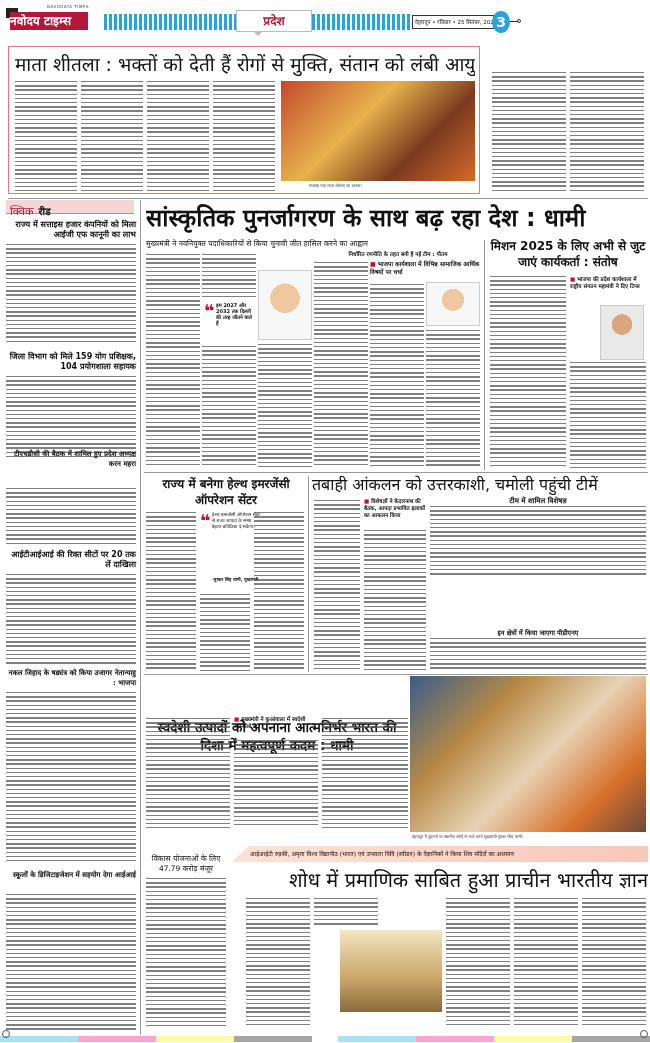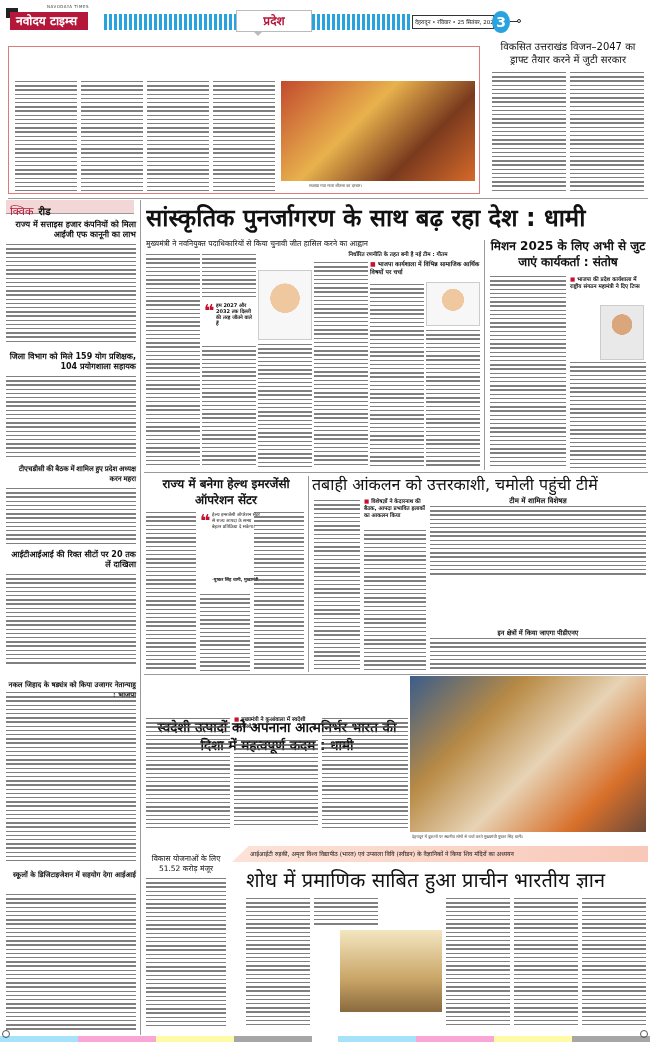--- a/index.html
+++ b/index.html
@@ -1,20 +1,20 @@
 <!DOCTYPE html>
 <html><head>
 <meta charset="utf-8">
 <style>
   * { box-sizing: border-box; margin: 0; padding: 0; }
   body { width: 650px; height: 1043px; background: #fff; font-family: "DejaVu Sans", sans-serif; color: #111; position: relative; overflow: hidden; }
   .abs { position: absolute; }
   .masthead { left: 0; top: 0; width: 650px; height: 36px; }
   .brand-tag { left: 47px; top: 4px; font-size: 4px; letter-spacing: 0.5px; color: #444; }
-  .brand { left: 10px; top: 12px; width: 78px; height: 18px; background: #b5173a; color: #fff; font-weight: bold; font-size: 12px; line-height: 18px; padding-left: 6px; }
+  .brand { left: 10px; top: 12px; width: 78px; height: 18px; background: #b5173a; color: #fff; font-weight: bold; font-size: 12px; line-height: 18px; }
   .brand-corner { left: 6px; top: 8px; width: 12px; height: 10px; background: #222; }
   .stripes { top: 14px; height: 16px; background: repeating-linear-gradient(90deg, #29a3e0 0 3px, #fff 3px 5px); }
   .section-box { left: 236px; top: 10px; width: 76px; height: 22px; border: 1px solid #bbb; background: #fff; text-align: center; font-size: 12px; font-weight: bold; color: #b5173a; line-height: 20px; }
   .section-arrow { left: 253px; top: 31px; width: 0; height: 0; border-left: 5px solid transparent; border-right: 5px solid transparent; border-top: 5px solid #bbb; }
   .dateline { left: 412px; top: 15px; width: 82px; height: 14px; border: 1px solid #333; background: #fff; font-size: 5.5px; line-height: 12px; padding-left: 2px; white-space: nowrap; }
   .pageno { left: 492px; top: 11px; width: 18px; height: 22px; background: #29a3e0; border-radius: 50%; color: #fff; font-size: 14px; text-align: center; line-height: 22px; font-weight: bold; }
   .pageno-line { left: 510px; top: 21px; width: 8px; height: 1px; background: #333; }
   .pageno-dot { left: 517px; top: 19px; width: 4px; height: 4px; border: 1px solid #333; border-radius: 50%; }
   .story-box { border: 1px solid #e07a7a; }
   .hl { font-family: "DejaVu Sans", sans-serif; color: #111; white-space: nowrap; overflow: hidden; }
@@ -48,55 +48,55 @@
   <div class="abs stripes" style="left:312px;width:100px;"></div>
   <div class="abs section-box">प्रदेश</div>
   <div class="abs section-arrow"></div>
   <div class="abs dateline">देहरादून • रविवार • 25 सितंबर, 2025</div>
   <div class="abs pageno">3</div>
   <div class="abs pageno-line"></div>
   <div class="abs pageno-dot"></div>
 </div>
 
 <div class="abs story-box" style="left:8px;top:46px;width:472px;height:148px;">
+  <div class="abs hl" style="left:6px;top:4px;width:460px;font-size:19px;line-height:26px;">माता शीतला : भक्तों को देती हैं रोगों से मुक्ति, संतान को लंबी आयु</div>
   <div class="abs body-text filler" style="left:6px;top:34px;width:62px;height:110px;"></div>
   <div class="abs body-text filler" style="left:72px;top:34px;width:62px;height:110px;"></div>
   <div class="abs body-text filler" style="left:138px;top:34px;width:62px;height:110px;"></div>
   <div class="abs body-text filler" style="left:204px;top:34px;width:62px;height:110px;"></div>
   <div class="abs img" style="left:272px;top:34px;width:194px;height:100px;"></div>
   <div class="abs caption" style="left:300px;top:136px;width:160px;">सजाया गया माता शीतला का दरबार।</div>
 </div>
 
 <div class="abs" style="left:490px;top:40px;width:156px;height:155px;">
-  <div class="abs" style="left:0;top:0;width:156px;font-size:10px;line-height:13px;text-align:center;">विकसित उत्तराखंड विजन–2047 का ड्राफ्ट तैयार करने में जुटी सरकार</div>
   <div class="abs body-text filler" style="left:2px;top:32px;width:74px;height:120px;"></div>
   <div class="abs body-text filler" style="left:80px;top:32px;width:74px;height:120px;"></div>
 </div>
 
 <div class="abs rule-h" style="left:8px;top:198px;width:640px;"></div>
 
 <div class="abs" style="left:4px;top:200px;width:134px;height:835px;">
   <div class="abs" style="left:2px;top:0;width:128px;height:14px;background:#f3d7d7;border-bottom:1px solid #999;">
     <span class="quickread-title" style="margin-left:4px;">क्विक</span>
     <span style="font-size:10px;font-weight:bold;">रीड</span>
   </div>
 
   <div class="abs sub-hl" style="left:2px;top:20px;width:130px;">राज्य में सत्ताइस हजार कंपनियों को मिला आईजी एफ कानूनी का लाभ</div>
   <div class="abs body-text filler" style="left:2px;top:44px;width:130px;height:100px;"></div>
 
   <div class="abs sub-hl" style="left:2px;top:152px;width:130px;">जिला विभाग को मिले 159 योग प्रशिक्षक, 104 प्रयोगशाला सहायक</div>
   <div class="abs body-text filler" style="left:2px;top:176px;width:130px;height:82px;"></div>
 
-  <div class="abs sub-hl" style="left:2px;top:264px;width:130px;font-size:7px;font-family:Liberation Serif, serif;">टीएचडीसी की बैठक में शामिल हुए प्रदेश अध्यक्ष करन महरा</div>
+  <div class="abs sub-hl" style="left:2px;top:249px;width:130px;font-size:7px;">टीएचडीसी की बैठक में शामिल हुए प्रदेश अध्यक्ष करन महरा</div>
   <div class="abs body-text filler" style="left:2px;top:288px;width:130px;height:56px;"></div>
 
   <div class="abs sub-hl" style="left:2px;top:350px;width:130px;">आईटीआईआई की रिक्त सीटों पर 20 तक लें दाखिला</div>
   <div class="abs body-text filler" style="left:2px;top:374px;width:130px;height:90px;"></div>
 
-  <div class="abs sub-hl" style="left:2px;top:480px;width:130px;font-size:7px;">नकल जिहाद के षड्यंत्र को किया उजागर नेतान्याहु : भाजपा</div>
+  <div class="abs sub-hl" style="left:2px;top:468px;width:130px;font-size:7px;">नकल जिहाद के षड्यंत्र को किया उजागर नेतान्याहु : भाजपा</div>
   <div class="abs body-text filler" style="left:2px;top:492px;width:130px;height:172px;"></div>
 
   <div class="abs sub-hl" style="left:2px;top:670px;width:130px;font-size:7px;">स्कूलों के डिजिटाइजेशन में सहयोग देगा आईआई</div>
   <div class="abs body-text filler" style="left:2px;top:694px;width:130px;height:136px;"></div>
 </div>
 
 <div class="abs rule-v" style="left:140px;top:200px;height:835px;"></div>
 
 <div class="abs hl hl-bold" style="left:146px;top:202px;width:500px;font-size:24px;line-height:32px;">सांस्कृतिक पुनर्जागरण के साथ बढ़ रहा देश : धामी</div>
 <div class="abs hl" style="left:146px;top:238px;width:334px;font-size:7.5px;line-height:12px;">मुख्यमंत्री ने नवनियुक्त पदाधिकारियों से किया चुनावी जीत हासिल करने का आह्वान</div>
@@ -163,27 +163,27 @@
 <div class="abs body-text filler" style="left:146px;top:718px;width:84px;height:110px;"></div>
 <div class="abs" style="left:234px;top:716px;width:84px;font-size:5.5px;font-weight:bold;line-height:7px;">
   <span class="bullet">■</span>
   <span>मुख्यमंत्री ने कुआंवाला में स्वदेशी अपनाओ व</span>
 </div>
 <div class="abs body-text filler" style="left:234px;top:740px;width:84px;height:88px;"></div>
 <div class="abs body-text filler" style="left:322px;top:718px;width:86px;height:110px;"></div>
 <div class="abs img-shop" style="left:410px;top:676px;width:236px;height:156px;"></div>
 <div class="abs caption" style="left:412px;top:834px;width:234px;">देहरादून में दुकानों पर स्थानीय लोगों से चर्चा करते मुख्यमंत्री पुष्कर सिंह धामी।</div>
 
-<div class="abs" style="left:146px;top:854px;width:80px;font-size:7.5px;line-height:10px;text-align:center;">विकास योजनाओं के लिए 51.52 करोड़ मंजूर</div>
+<div class="abs" style="left:146px;top:854px;width:80px;font-size:7.5px;line-height:10px;text-align:center;">विकास योजनाओं के लिए 47.79 करोड़ मंजूर</div>
 <div class="abs body-text filler" style="left:146px;top:878px;width:80px;height:150px;"></div>
 
 <div class="abs pink-banner" style="left:232px;top:846px;width:416px;height:16px;clip-path:polygon(4% 0,100% 0,100% 100%,0 100%);">
   <div class="abs hl" style="left:18px;top:3px;width:396px;font-size:6px;line-height:10px;">आईआईटी रुड़की, अमृता विश्व विद्यापीठ (भारत) एवं उप्साला विवि (स्वीडन) के वैज्ञानिकों ने किया शिव मंदिरों का अध्ययन</div>
 </div>
-<div class="abs hl" style="left:246px;top:866px;width:402px;font-size:20px;line-height:28px;">शोध में प्रमाणिक साबित हुआ प्राचीन भारतीय ज्ञान</div>
+<div class="abs hl" style="left:246px;top:866px;width:402px;font-size:20px;line-height:28px;text-align:right;">शोध में प्रमाणिक साबित हुआ प्राचीन भारतीय ज्ञान</div>
 <div class="abs body-text filler" style="left:246px;top:898px;width:64px;height:130px;"></div>
 <div class="abs body-text filler" style="left:314px;top:898px;width:64px;height:28px;"></div>
 <div class="abs img-temple" style="left:340px;top:930px;width:102px;height:82px;"></div>
 <div class="abs body-text filler" style="left:446px;top:898px;width:64px;height:130px;"></div>
 <div class="abs body-text filler" style="left:514px;top:898px;width:64px;height:130px;"></div>
 <div class="abs body-text filler" style="left:582px;top:898px;width:64px;height:130px;"></div>
 
 <div class="abs colorbar" style="left:0;top:1036px;width:650px;background:linear-gradient(90deg,#00aeef 0 12%,#ec008c 12% 24%,#fff200 24% 36%,#000 36% 48%,#fff 48% 52%,#00aeef 52% 64%,#ec008c 64% 76%,#fff200 76% 88%,#000 88%);opacity:0.35;"></div>
 <div class="abs crop-mark" style="left:2px;top:1030px;"></div>
 <div class="abs crop-mark" style="left:640px;top:1030px;"></div>

